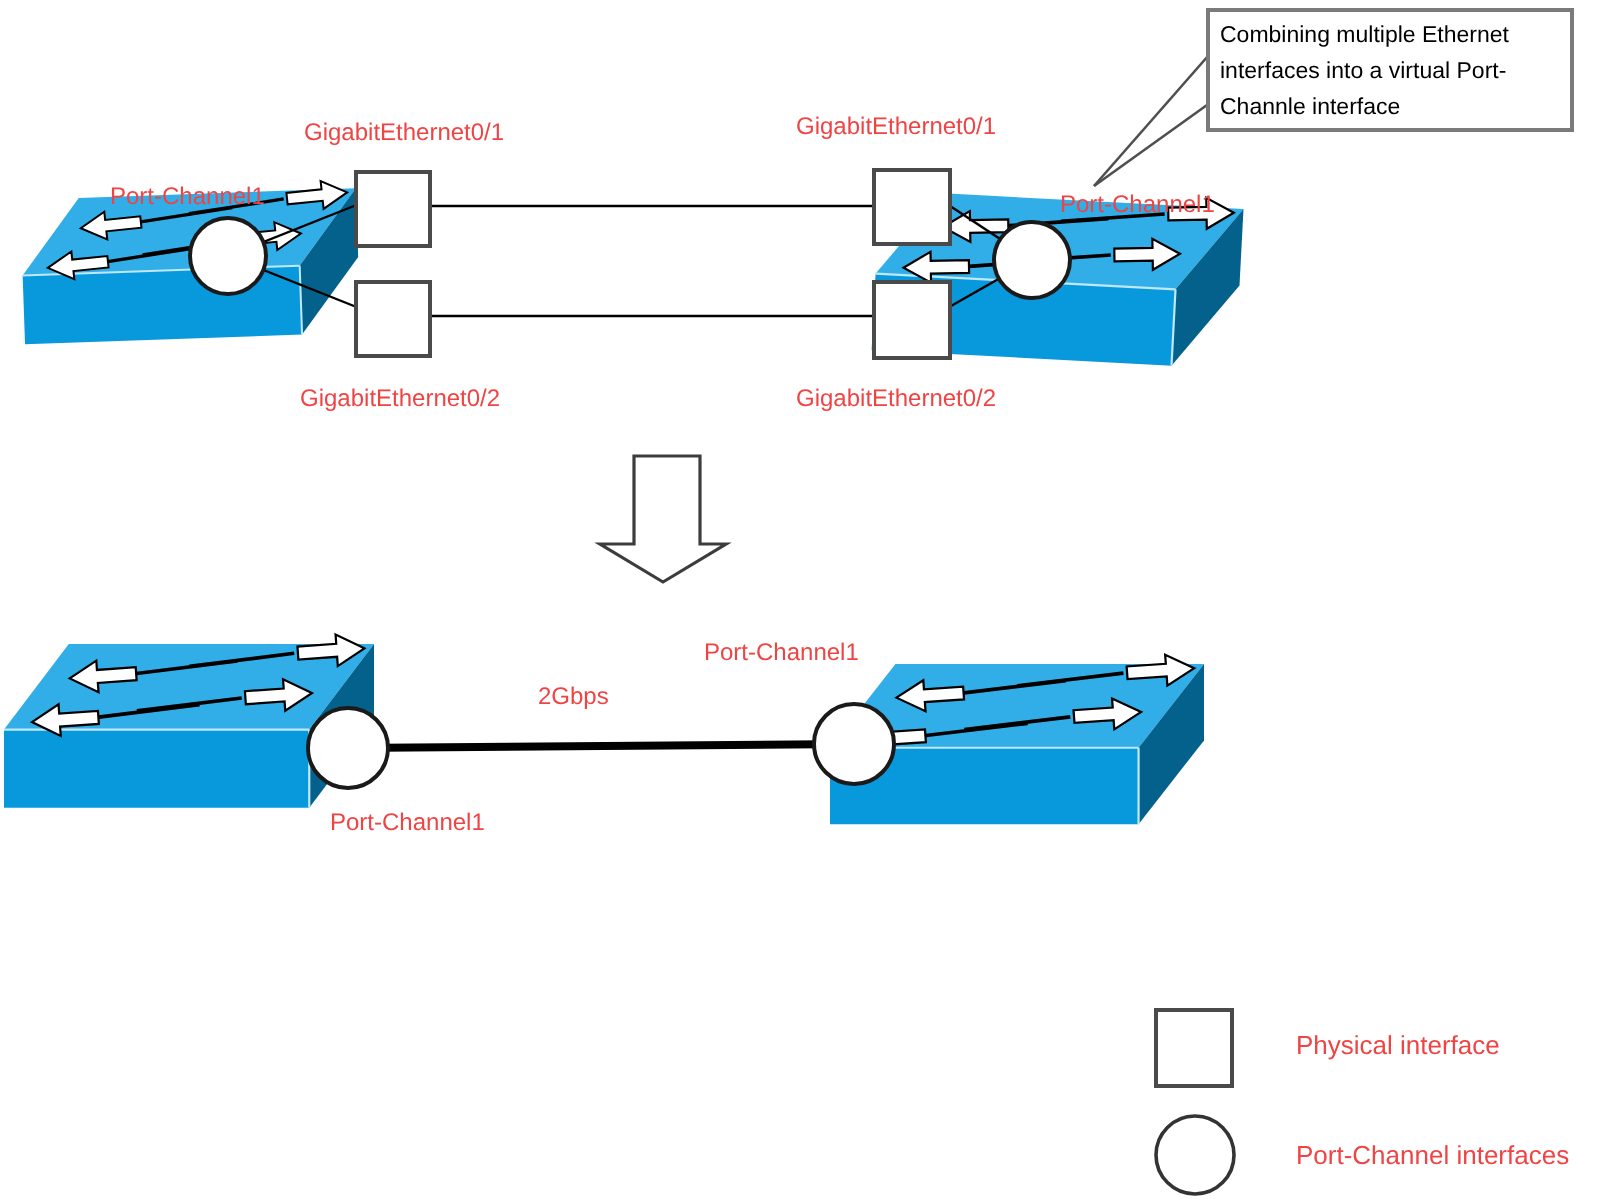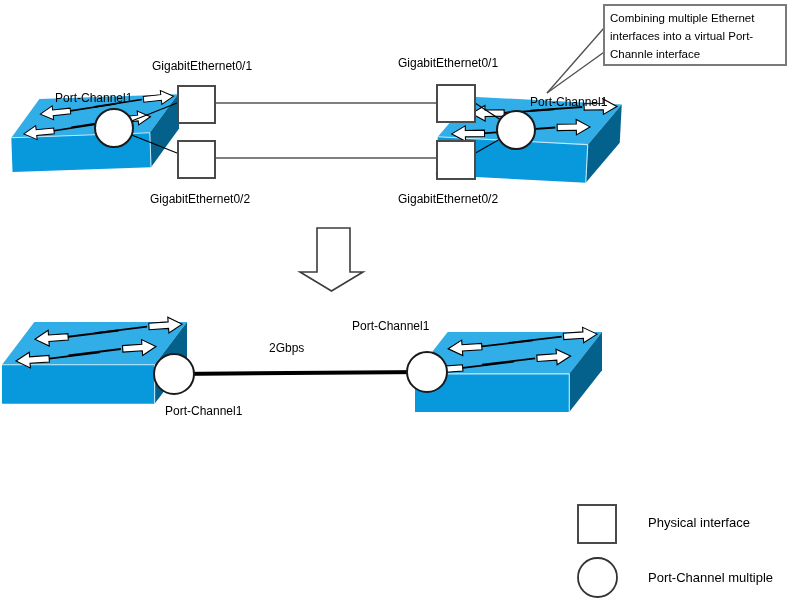--- a/index.html
+++ b/index.html
@@ -1,19 +1,19 @@
 <!DOCTYPE html>
 <html style="--switch_top: #31AEE7; --switch_front: #0899DC; --switch_side: #04618C; --line: #000000; --square_border: #4a4a4a; --callout_border: #7a7a7a;"><head>
 <meta charset="utf-8">
 <style>
   html,body{margin:0;padding:0;background:#fff;}
   #stage{position:relative;width:812px;height:601px;background:#fff;overflow:hidden;
          font-family:"Liberation Sans",sans-serif;}
   #gfx{position:absolute;left:0;top:0;width:812px;height:601px;}
-  .lbl{position:absolute;font-size:12px;color:#000000;white-space:nowrap;line-height:14px;}
+  .lbl{position:absolute;font-size:12px;color:#ef4444;white-space:nowrap;line-height:14px;}
   .lbl-lg{font-size:13px;}
   .callout{position:absolute;left:603px;top:4px;width:184px;height:62px;box-sizing:border-box;
            background:#fff;border:2px solid var(--callout_border,#7a7a7a);
            font-size:11.5px;line-height:18px;padding:3px 5px;color:#000;}
 </style>
 </head>
 <body>
 
 <div id="stage">
 
@@ -81,15 +81,15 @@
 
   <div class="callout">
     <span>Combining multiple Ethernet interfaces into a virtual Port-Channle interface</span>
   </div>
 
   <div class="lbl" style="left:165px;top:404px">Port-Channel1</div>
   <div class="lbl" style="left:352px;top:319px">Port-Channel1</div>
   <div class="lbl" style="left:269px;top:341px">2Gbps</div>
 
   <div class="lbl lbl-lg" style="left:648px;top:516px">Physical interface</div>
-  <div class="lbl lbl-lg" style="left:648px;top:571px">Port-Channel multiple</div>
+  <div class="lbl lbl-lg" style="left:648px;top:571px">Port-Channel interfaces</div>
 
 </div>
 
 </body></html>

